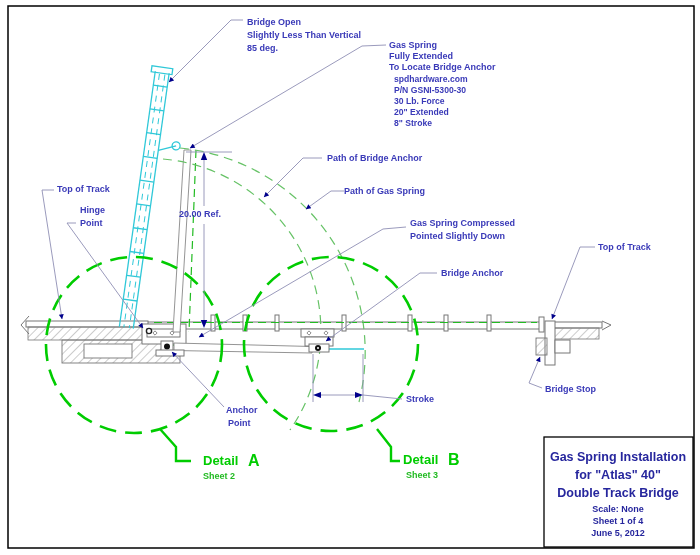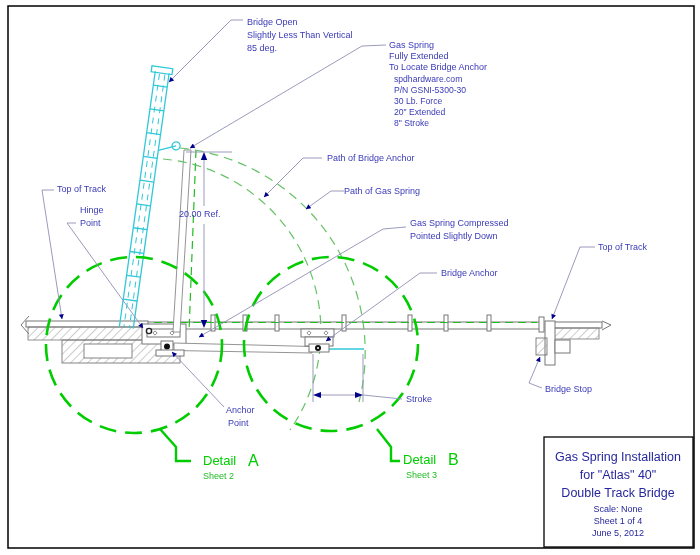--- a/index.html
+++ b/index.html
@@ -1,17 +1,17 @@
 <!DOCTYPE html>
 <html><head>
 <meta charset="utf-8">
 <style>
   html,body{margin:0;padding:0;background:#fff;}
   .stage{position:relative;width:700px;height:555px;background:#fff;overflow:hidden;
-         font-family:"Liberation Sans", sans-serif;}
+         font-family:"Liberation Sans", sans-serif;font-weight:bold;}
   svg{position:absolute;left:0;top:0;}
   text{font-family:"Liberation Sans", sans-serif;}
   .note{font-size:9px;fill:#3a3ab8;}
   .noteSmall{font-size:8.6px;fill:#3a3ab8;}
   .dim{font-size:9px;fill:#3a3ab8;}
   .detailLbl{font-size:13px;fill:#00cc00;}
   .detailLetter{font-size:16px;fill:#00cc00;}
   .sheetLbl{font-size:9px;fill:#22bb22;}
   .titleBig{font-size:12.5px;fill:#26269d;}
   .titleSmall{font-size:9px;fill:#26269d;}

